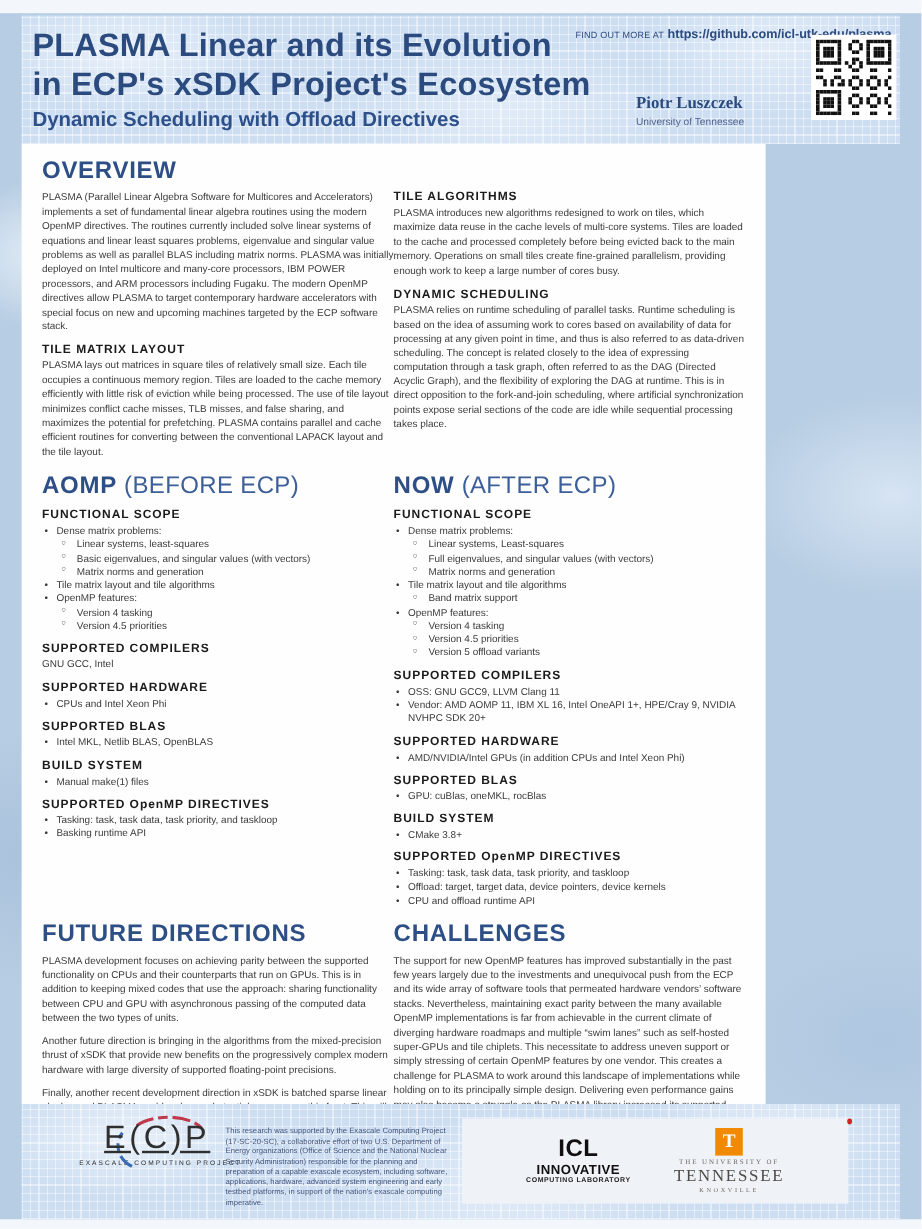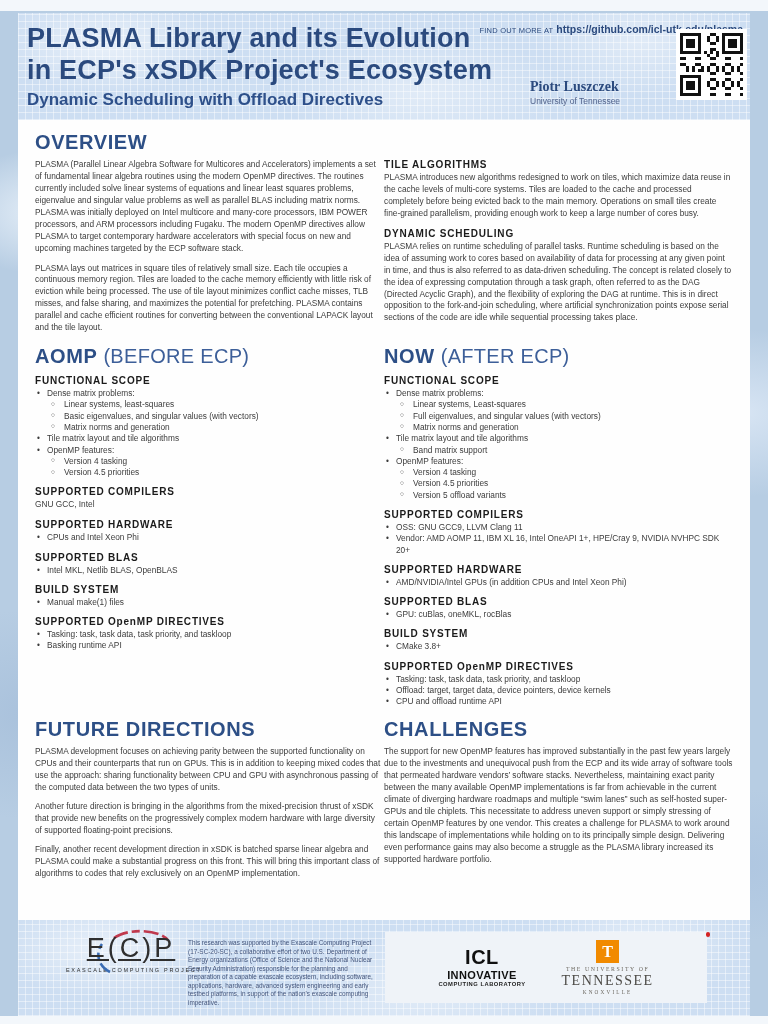--- a/index.html
+++ b/index.html
@@ -33,21 +33,21 @@
   .fom-label { font-size:7.5px; font-weight:400; letter-spacing:.2px; margin-right:3px; }
   .fom-url { font-size:10.5px; font-weight:700; }
 
   .author-block { position:absolute; left:512px; top:66px; }
   .author-name { font-family:"Liberation Serif", serif; font-size:14px; font-weight:700; color:#2b4a7e; }
   .author-aff { font-size:8.5px; color:#53648c; margin-top:1px; }
 
   .qr-box { position:absolute; right:3px; top:16px; width:71px; height:71px; background:#fff; padding:4px; }
   .qr-box svg { display:block; width:100%; height:100%; }
 
-  .card { position:absolute; left:18px; width:732px; top:120px; height:800px; background:#fefefe; padding:11px 17px; overflow:hidden; }
+  .card { position:absolute; left:18px; width:620px; top:120px; height:800px; background:#fefefe; padding:11px 17px; overflow:hidden; }
 
   .sec-title { font-size:20px; font-weight:700; color:#2d4f86; letter-spacing:.6px; line-height:1.1; }
   .sec-title .rest { font-weight:400; color:#3d5f99; margin-left:6px; letter-spacing:.3px; }
 
   .two-col { display:flex; }
   .col { flex:1 1 0; min-width:0; }
 
   .para { font-size:8.3px; line-height:1.44; color:#3b3b3b; }
   .subhead { font-size:10px; font-weight:700; color:#1b1b1b; letter-spacing:.8px; margin-bottom:2px; }
   .block { margin-top:8px; }
@@ -89,21 +89,21 @@
 <body>
 
 <div class="page">
   <div class="backdrop"></div>
 
   <div class="grid-band" id="header-band">
     <div class="fom">
       <span class="fom-label">FIND OUT MORE AT</span><span class="fom-url">https://github.com/icl-utk-edu/plasma</span>
     </div>
     <div class="title-block">
-      <div class="title-line">PLASMA Library and its Evolution</div>
+      <div class="title-line">PLASMA Linear and its Evolution</div>
       <div class="title-line">in ECP's xSDK Project's Ecosystem</div>
       <div class="subtitle">Dynamic Scheduling with Offload Directives</div>
     </div>
     <div class="author-block">
       <div class="author-name">Piotr Luszczek</div>
       <div class="author-aff">University of Tennessee</div>
     </div>
     <div class="qr-box" id="qr-holder">
         <svg viewBox="0 0 63 63">
           <rect x="0" y="0" width="3" height="3" fill="#111"></rect>
@@ -289,20 +289,21 @@
       </div>
   </div>
 
   <div class="card">
     <div class="sec-title">OVERVIEW</div>
 
     <div class="two-col overview-row">
       <div class="col">
         <div class="para">PLASMA (Parallel Linear Algebra Software for Multicores and Accelerators) implements a set of fundamental linear algebra routines using the modern OpenMP directives. The routines currently included solve linear systems of equations and linear least squares problems, eigenvalue and singular value problems as well as parallel BLAS including matrix norms. PLASMA was initially deployed on Intel multicore and many-core processors, IBM POWER processors, and ARM processors including Fugaku. The modern OpenMP directives allow PLASMA to target contemporary hardware accelerators with special focus on new and upcoming machines targeted by the ECP software stack.</div>
         <div class="block">
+          <div class="subhead">TILE MATRIX LAYOUT</div>
           <div class="para">PLASMA lays out matrices in square tiles of relatively small size. Each tile occupies a continuous memory region. Tiles are loaded to the cache memory efficiently with little risk of eviction while being processed. The use of tile layout minimizes conflict cache misses, TLB misses, and false sharing, and maximizes the potential for prefetching. PLASMA contains parallel and cache efficient routines for converting between the conventional LAPACK layout and the tile layout.</div>
         </div>
       </div>
       <div class="col">
         <div class="block mt0">
           <div class="subhead">TILE ALGORITHMS</div>
           <div class="para">PLASMA introduces new algorithms redesigned to work on tiles, which maximize data reuse in the cache levels of multi-core systems. Tiles are loaded to the cache and processed completely before being evicted back to the main memory. Operations on small tiles create fine-grained parallelism, providing enough work to keep a large number of cores busy.</div>
         </div>
         <div class="block">
           <div class="subhead">DYNAMIC SCHEDULING</div>

